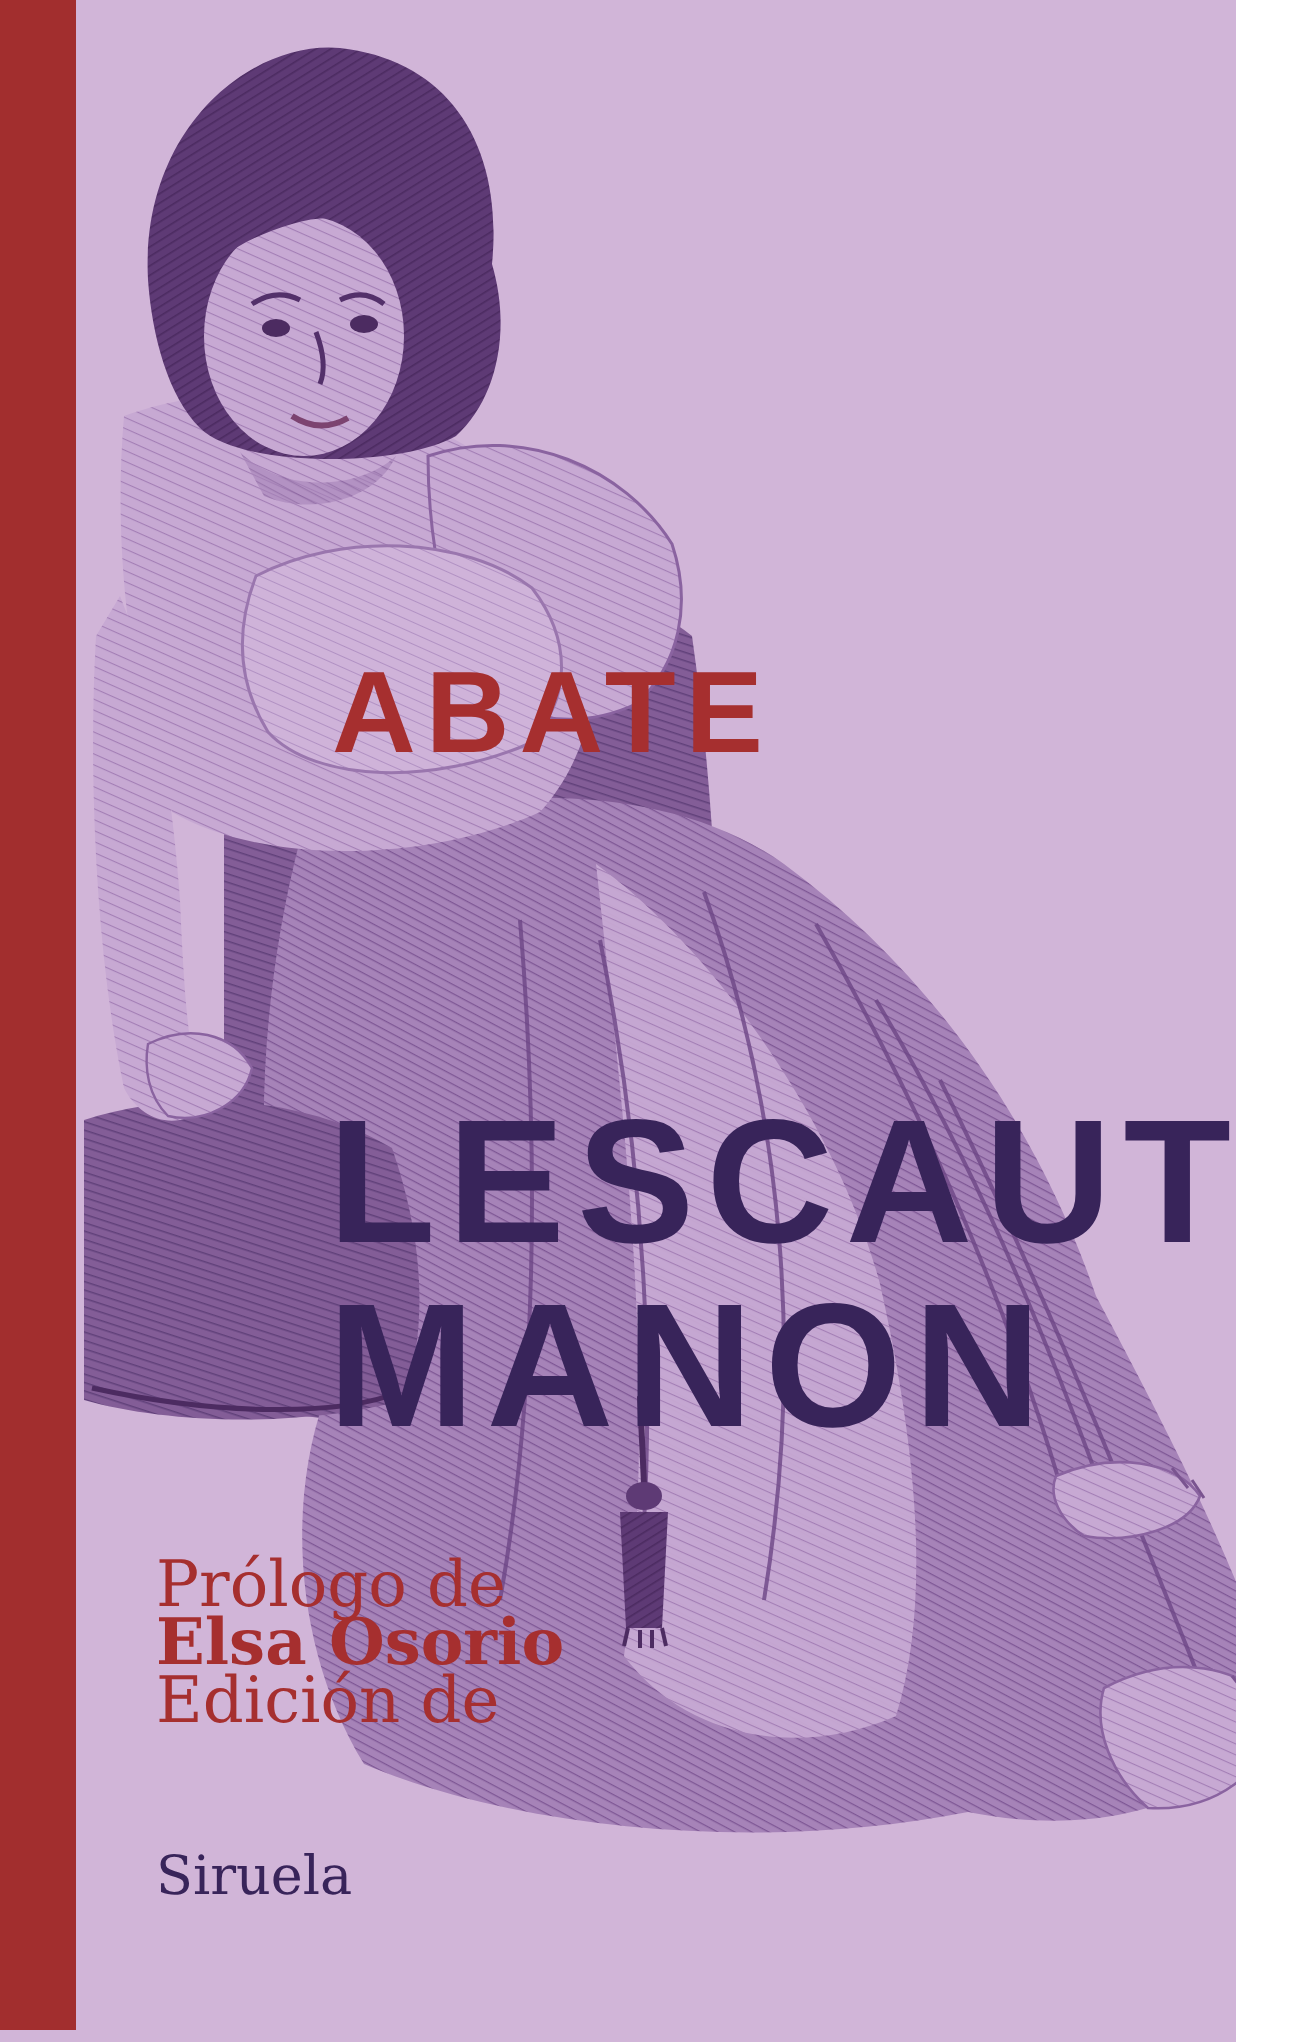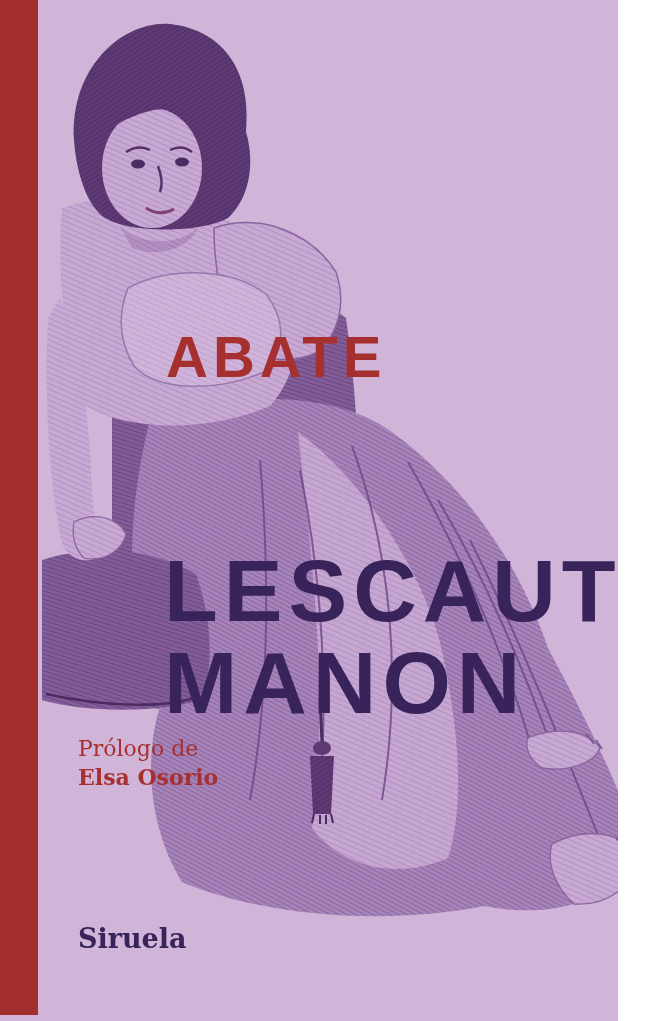--- a/index.html
+++ b/index.html
@@ -31,29 +31,29 @@
     position:absolute;left:164px;top:457px;
     font-size:45px;line-height:46px;font-weight:700;letter-spacing:0;
     color:var(--title-ink,#38245a);white-space:nowrap;
   }
   .title{
     position:absolute;left:164px;top:545px;
     font-size:88px;line-height:92px;font-weight:700;letter-spacing:6px;
     color:var(--title-ink,#38245a);white-space:nowrap;
   }
   .credits{
-    position:absolute;left:78px;top:734px;
-    font-family:"DejaVu Serif",serif;font-size:22px;line-height:29px;
+    position:absolute;left:78px;top:778px;
+    font-family:"DejaVu Serif",serif;font-size:32px;line-height:29px;
     color:var(--accent-red,#a62f2f);white-space:nowrap;
   }
   .credit-role{font-weight:400;}
   .credit-name{font-weight:700;}
   .publisher{
     position:absolute;left:78px;top:923px;
-    font-family:"DejaVu Serif",serif;font-size:27px;font-weight:700;
+    font-family:"DejaVu Serif",serif;font-size:27px;font-weight:400;
     color:var(--title-ink,#38245a);white-space:nowrap;
   }
 </style>
 </head>
 <body>
 
 <div class="cover">
 
   <svg class="illustration" viewBox="0 0 653 1021" xmlns="http://www.w3.org/2000/svg" aria-hidden="true">
     <defs>
@@ -149,17 +149,18 @@
 
 
     <div class="title">
       <div>LESCAUT</div>
       <div>MANON</div>
     </div>
 
     <div class="credits">
       <div class="credit-role">Prólogo de</div>
       <div class="credit-name">Elsa Osorio</div>
+      <div class="credit-role">Edición de</div>
     </div>
 
     <div class="publisher">Siruela</div>
   </div>
 </div>
 
 </body></html>

